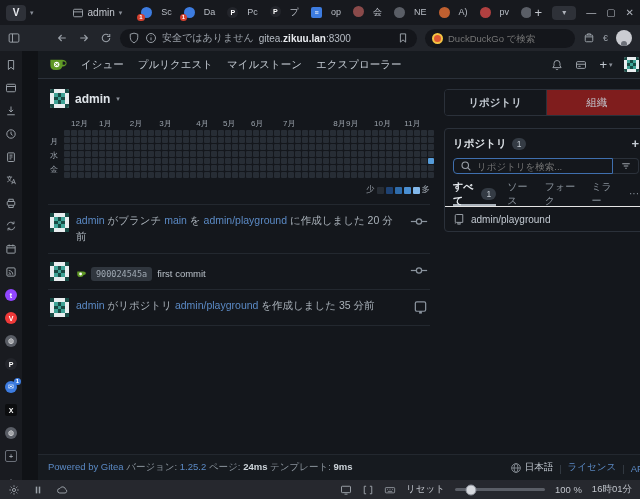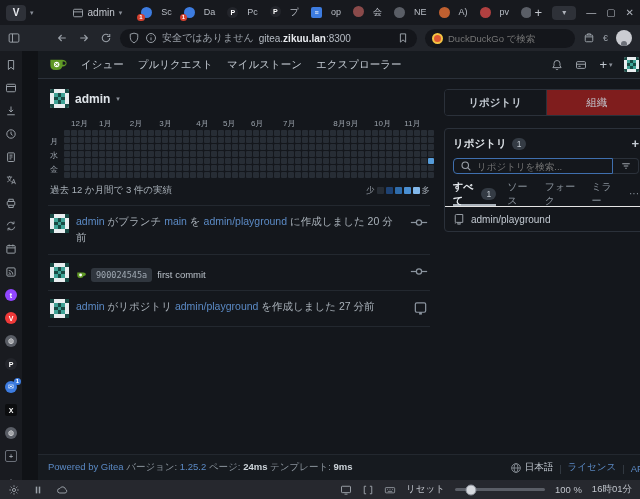--- a/index.html
+++ b/index.html
@@ -822,21 +822,20 @@
             <div class="hm-cell"></div>
             <div class="hm-cell"></div>
             <div class="hm-cell"></div>
             <div class="hm-cell"></div>
             <div class="hm-cell"></div>
             <div class="hm-cell"></div>
           </div>
         </div>
 
       <div class="hm-foot">
-        <span>過去 12 か月間で 3 件の実績</span>
         <span class="legend">
           <span>少</span>
           <span id="legend-squares" style="display:flex;gap:2px;">
               <span class="sq" style="background: rgb(39, 45, 53);"></span>
               <span class="sq" style="background: rgb(30, 66, 115);"></span>
               <span class="sq" style="background: rgb(47, 108, 171);"></span>
               <span class="sq" style="background: rgb(74, 143, 210);"></span>
               <span class="sq" style="background: rgb(130, 184, 234);"></span>
             </span>
           <span>多</span>
@@ -938,21 +937,21 @@
                 <g fill="#3fa396">
                   <rect x="1" y="1" width="1" height="1"></rect>
                   <rect x="3" y="1" width="1" height="1"></rect>
                   <rect x="1" y="3" width="1" height="1"></rect>
                   <rect x="3" y="3" width="1" height="1"></rect>
                   <rect x="2" y="2" width="1" height="1"></rect>
                 </g>
               </svg>
             </span>
             <div class="feed-body">
-              <div><a class="lnk" href="#">admin</a><span> がリポジトリ </span><a class="lnk" href="#">admin/playground</a><span> を作成しました 27 分前</span></div>
+              <div><a class="lnk" href="#">admin</a><span> がリポジトリ </span><a class="lnk" href="#">admin/playground</a><span> を作成しました 35 分前</span></div>
             </div>
             <span class="feed-icon ico">
               <svg width="15" height="15" viewBox="0 0 16 16" fill="none" stroke="currentColor" stroke-width="1.3">
                 <rect x="2.5" y="2" width="11" height="10" rx="1.5"></rect>
                 <rect x="6.5" y="12" width="3" height="2.5" fill="currentColor" stroke="none"></rect>
               </svg>
             </span>
           </div>
         </div>
     </div>

